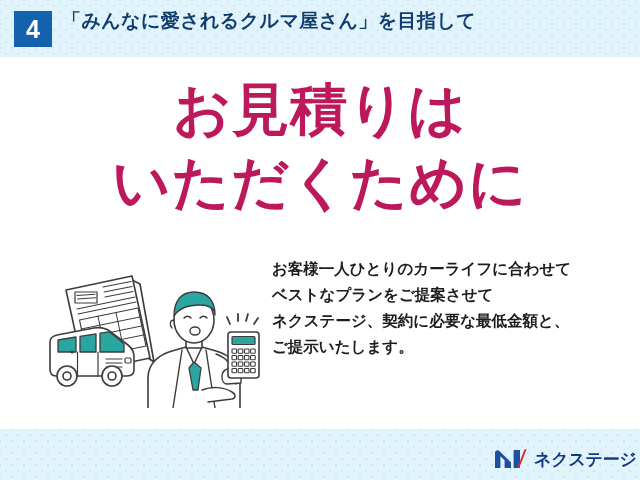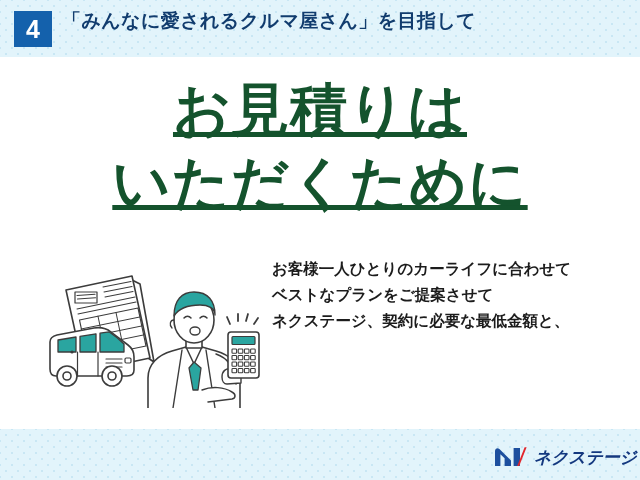--- a/index.html
+++ b/index.html
@@ -59,25 +59,24 @@
     letter-spacing: 0.4px;
   }
 
   
   #headline {
     position: absolute;
     left: 0;
     top: 80px;
     width: 640px;
     text-align: center;
-    color: #14532d;
+    color: #be185d;
     font-weight: bold;
     letter-spacing: 1px;
     line-height: 1.05;
-    text-decoration: underline;
   }
   #headline .hl-line {
     display: block;
     white-space: nowrap;
   }
   #headline-line1 { font-size: 57px; }
   #headline-line2 { font-size: 57px; margin-top: 13px; }
 
   
   #body-copy {
@@ -105,23 +104,22 @@
   }
   #illustration svg { display: block; }
 
   
   #footer-logo {
     position: absolute;
     left: 494px;
     top: 446px;
     height: 26px;
     display: flex;
-    align-items: flex-start;
+    align-items: center;
     gap: 7px;
-    font-style: italic;
   }
   #logo-mark { width: 33px; height: 22px; display: block; }
   #logo-wordmark {
     font-size: 17px;
     font-weight: bold;
     color: #14387f;
     letter-spacing: -0.2px;
     white-space: nowrap;
   }
 </style>
@@ -252,20 +250,21 @@
         </g>
 
       </g>
     </svg>
   </div>
 
   <div id="body-copy">
     <span class="copy-line">お客様一人ひとりのカーライフに合わせて</span>
     <span class="copy-line">ベストなプランをご提案させて</span>
     <span class="copy-line">ネクステージ、契約に必要な最低金額と、</span>
+    <span class="copy-line">ご提示いたします。</span>
   </div>
 
   <div id="footer-band" class="dot-band"></div>
 
   <div id="footer-logo">
     <svg id="logo-mark" viewBox="0 0 33 22" xmlns="http://www.w3.org/2000/svg">
       <path d="M1 20 L1 5 C1 2.4 3.6 1.2 5.4 3.0 L17 14.6 L17 20 L10.6 20 L10.6 12.2 L6.4 8.2 L6.4 20 Z" fill="#1d4f9e"></path>
       <path d="M19.6 20 L19.6 2 L26 2 L26 20 Z" fill="#1d4f9e"></path>
       <path d="M23.2 20 L30.6 1.2 L32.6 1.2 L25.2 20 Z" fill="#e1262c"></path>
     </svg>

